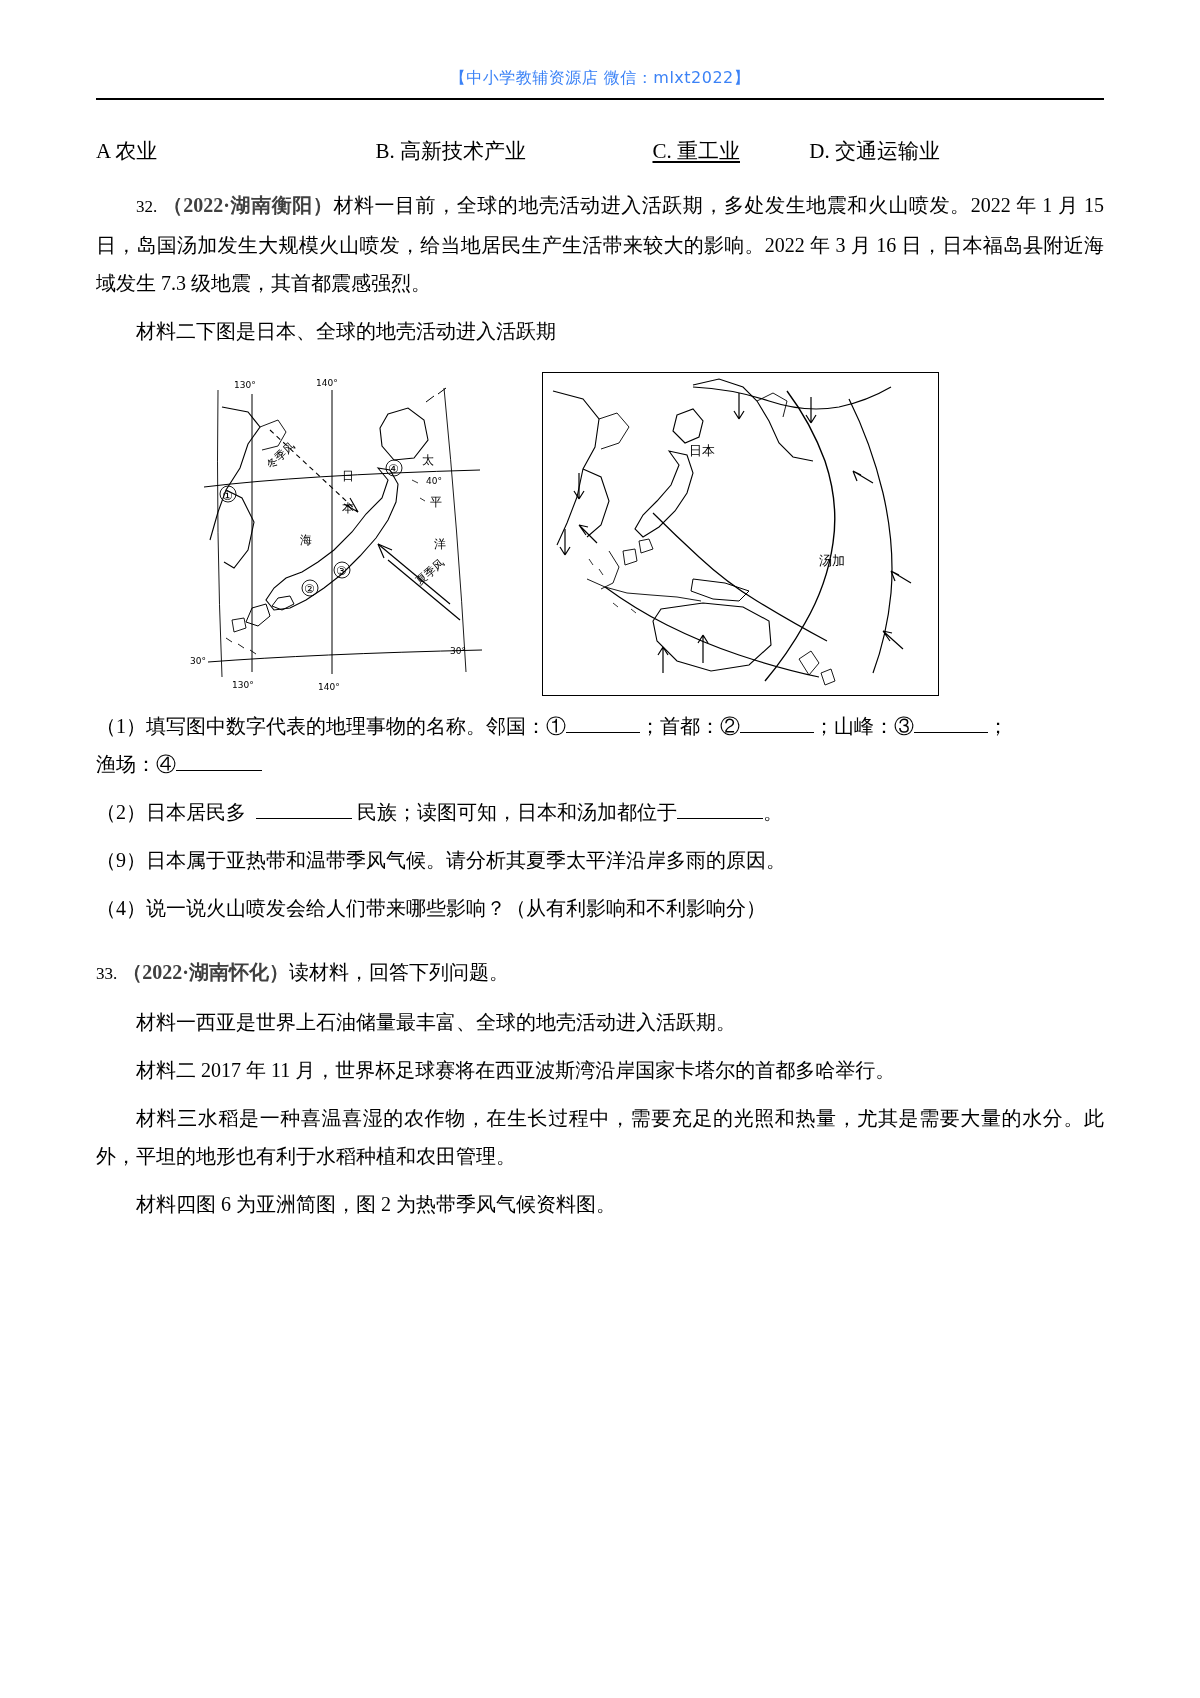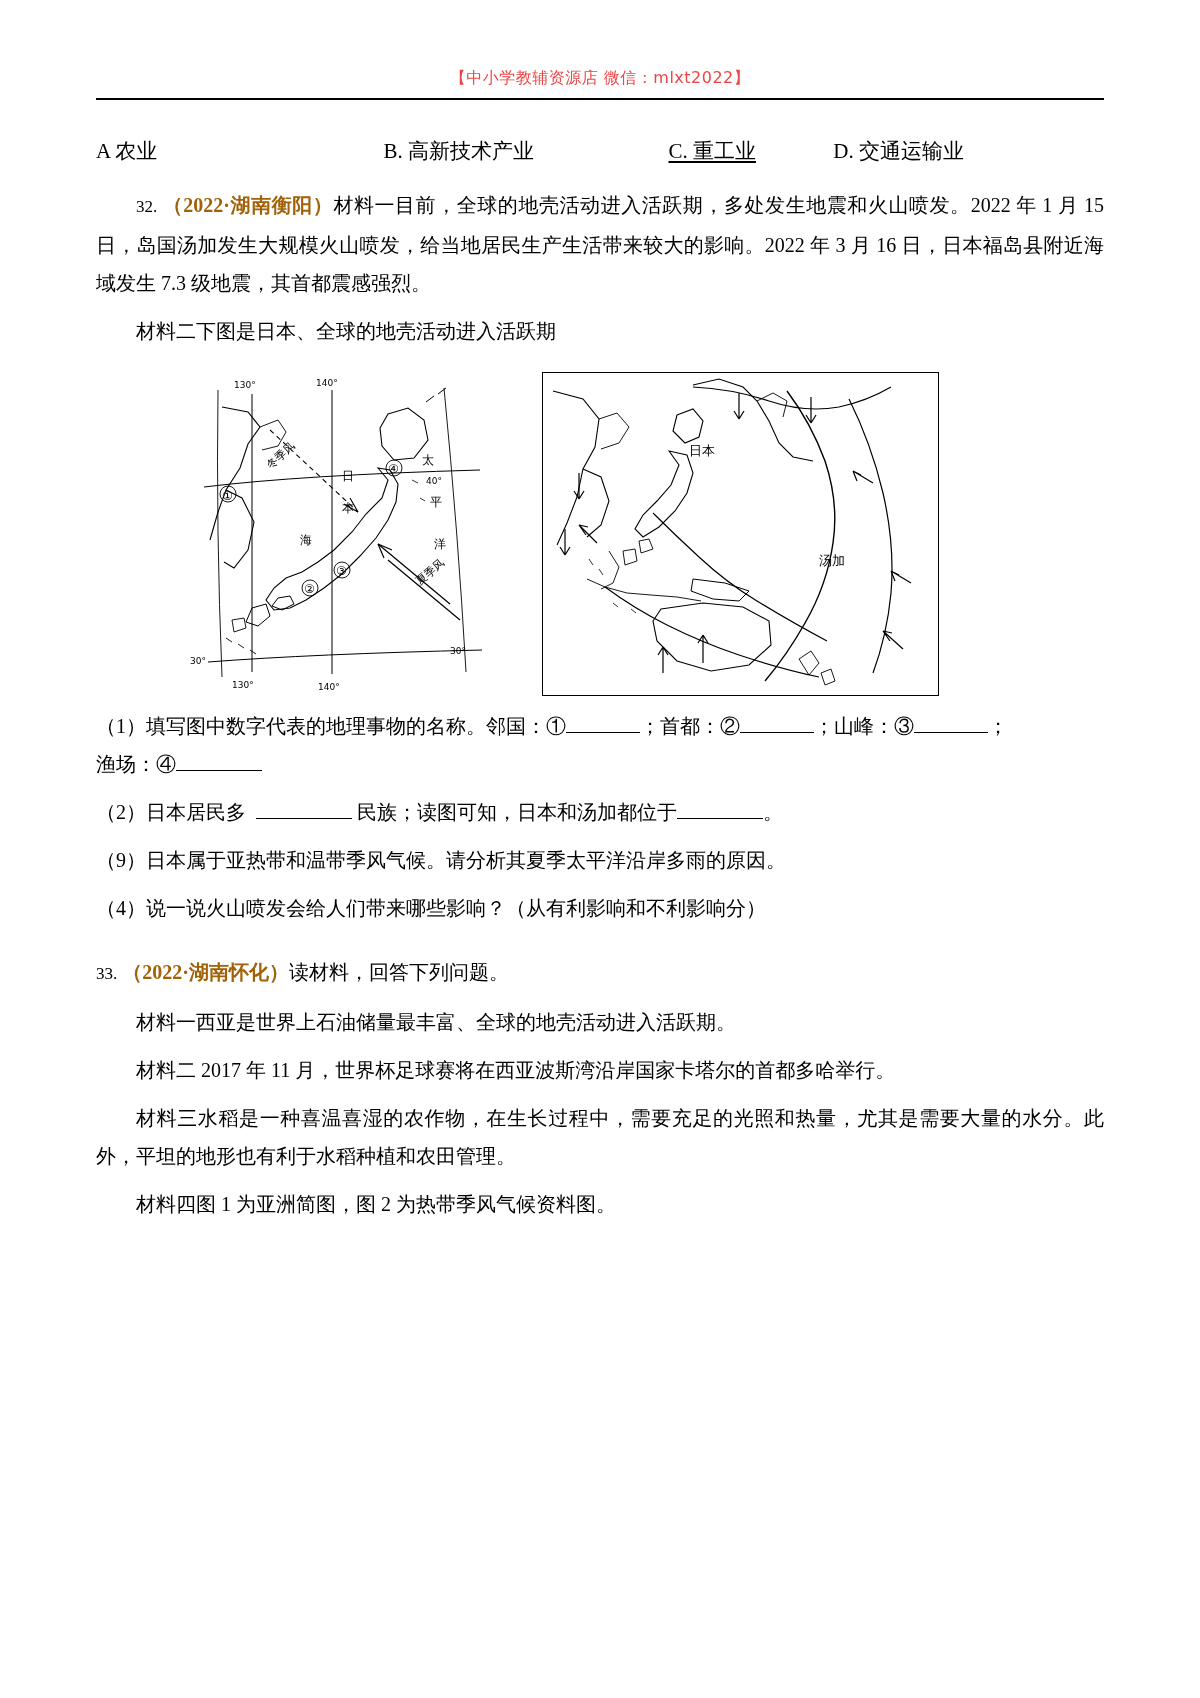--- a/index.html
+++ b/index.html
@@ -22,21 +22,21 @@
     overflow: hidden;
   }
   .header {
     position: absolute;
     left: 100px;
     top: 68px;
     width: 1000px;
     text-align: center;
     font-family: "DejaVu Sans", sans-serif;
     font-size: 16px;
-    color: #ef4444;
+    color: #3b82f6;
     letter-spacing: 0.5px;
   }
   .header-rule {
     position: absolute;
     left: 96px;
     top: 98px;
     width: 1008px;
     height: 2px;
     background: #000;
   }
@@ -44,41 +44,40 @@
     position: absolute;
     left: 96px;
     top: 120px;
     width: 1008px;
   }
   .opts {
     display: flex;
     font-size: 21px;
     line-height: 34px;
     margin-top: 14px;
-    gap: 8px;
   }
   .opts .o {
     white-space: nowrap;
   }
   .o1 { width: 214px; }
   .o2 { width: 216px; text-align: right; }
   .o3 { width: 214px; text-align: right; }
   .o4 { width: 200px; text-align: right; }
   .u { text-decoration: underline; text-underline-offset: 3px; }
 
   p.para {
     font-size: 20px;
     line-height: 38px;
     margin: 0;
     text-align: justify;
     font-family: "Liberation Serif", serif;
   }
   .indent { text-indent: 40px; }
   .blue-tag {
-    color: #a16207;
+    color: #404040;
     font-weight: bold;
   }
   .qnum {
     font-size: 17px;
   }
   .blank {
     display: inline-block;
     border-bottom: 1px solid #000;
     height: 1em;
     vertical-align: baseline;
@@ -294,16 +293,16 @@
     <div class="block-gap-10"></div>
 
     <p class="para indent">材料二 2017 年 11 月，世界杯足球赛将在西亚波斯湾沿岸国家卡塔尔的首都多哈举行。</p>
 
     <div class="block-gap-10"></div>
 
     <p class="para indent">材料三水稻是一种喜温喜湿的农作物，在生长过程中，需要充足的光照和热量，尤其是需要大量的水分。此外，平坦的地形也有利于水稻种植和农田管理。</p>
 
     <div class="block-gap-10"></div>
 
-    <p class="para indent">材料四图 1 为亚洲简图，图 2 为热带季风气候资料图。</p>
+    <p class="para indent">材料四图 6 为亚洲简图，图 2 为热带季风气候资料图。</p>
 
   </div>
 </div>
 
 </body></html>

